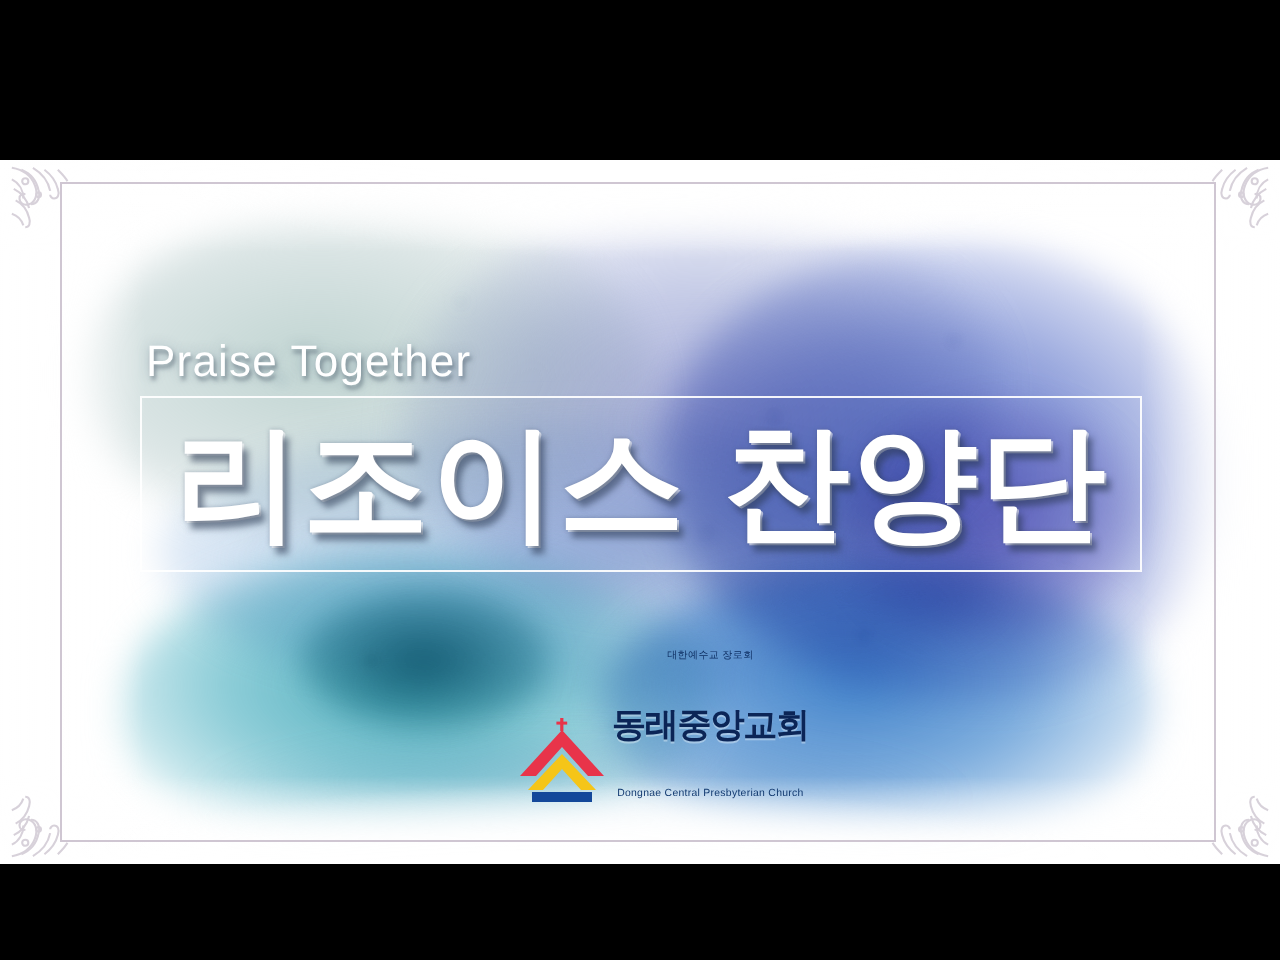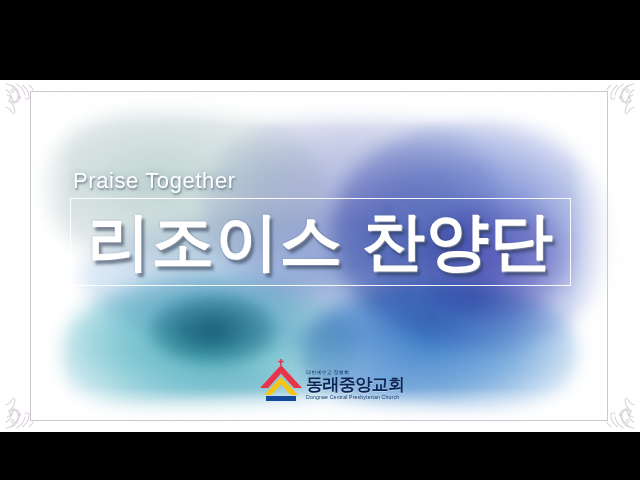--- a/index.html
+++ b/index.html
@@ -262,23 +262,24 @@
     z-index: 32;
     display: flex;
     align-items: flex-end;
   }
   .logo-mark { width: 46px; height: 44px; flex: 0 0 auto; }
   .logo-mark svg { display: block; width: 100%; height: 100%; }
   .logo-text {
     margin-left: 2px;
     display: flex;
     flex-direction: column;
-    align-items: flex-start;
+    align-items: center;
     line-height: 1;
     padding-bottom: 2px;
+    gap: 22px;
   }
   .logo-denom {
     font-size: 5px;
     color: #0e2f63;
     letter-spacing: .2px;
     margin-bottom: 1px;
     white-space: nowrap;
   }
   .logo-name {
     font-size: 17px;

